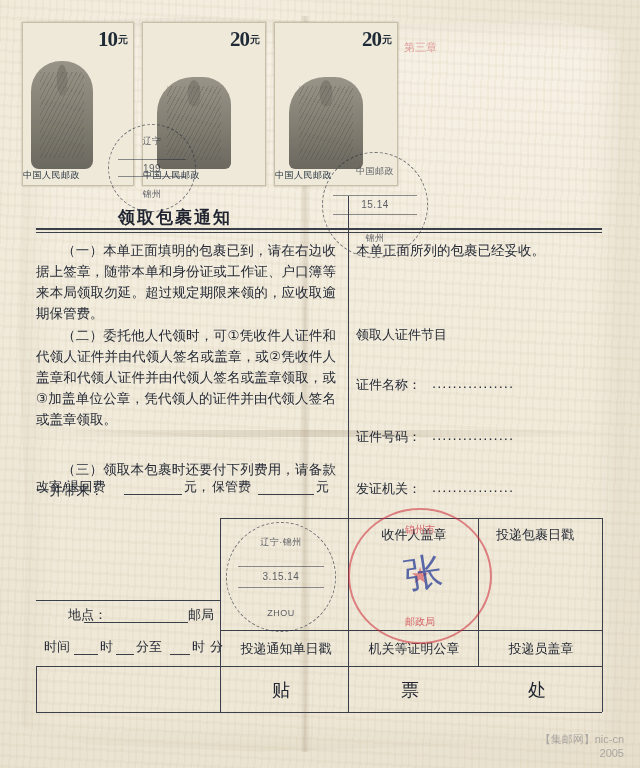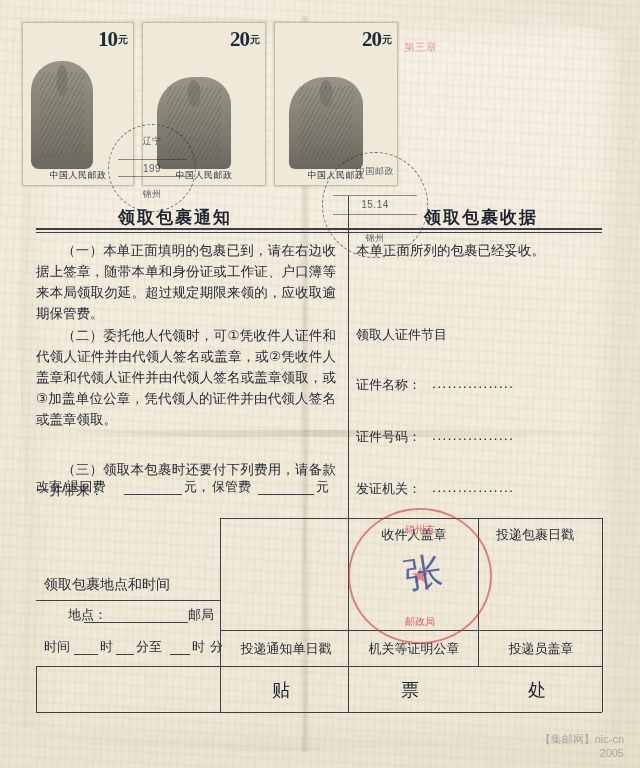--- a/index.html
+++ b/index.html
@@ -58,21 +58,21 @@
     font-family: "Liberation Serif", serif;
     font-weight: bold;
     color: #1e2a36;
     letter-spacing: -1px;
   }
   .stamp .denom .num { font-size: 21px; }
   .stamp .denom .yuan { font-size: 10px; vertical-align: 3px; margin-left: 1px; }
   .stamp .country {
     position: absolute;
     bottom: 3px; left: 0; right: 0;
-    text-align: center;
+    text-align: left;
     font-family: Liberation Serif, serif;
     font-size: 9px;
     color: #22303c;
     letter-spacing: 0.5px;
   }
   .figure {
     position: absolute;
     left: 8px; bottom: 16px;
     width: 62px; height: 108px;
     background:
@@ -251,21 +251,20 @@
     <div class="bar b1"></div>
     <div class="bar b2"></div>
     <div class="pm-top">中国邮政</div>
     <div class="pm-mid">15.14</div>
     <div class="pm-bot">锦州</div>
   </div>
 
   <div class="redtext" style="left:404px; top:40px; width:170px; line-height:16px;">第三章</div>
 
   <div class="hdr cn" style="left:118px; top:206px;">领取包裹通知</div>
-  <div class="hdr cn" style="left:424px; top:206px;">领取包裹收据</div>
 
   <div class="line" style="left:36px; top:228px; width:566px; height:1.5px;"></div>
   <div class="line" style="left:36px; top:232px; width:566px;"></div>
 
   <div class="vline" style="left:348px; top:196px; height:470px;"></div>
 
   <div class="para cn" style="left:36px; top:240px; width:300px; text-indent:26px;">（一）本单正面填明的包裹已到，请在右边收据上签章，随带本单和身份证或工作证、户口簿等来本局领取勿延。超过规定期限来领的，应收取逾期保管费。</div>
 
   <div class="para cn" style="left:36px; top:325px; width:300px; text-indent:26px;">（二）委托他人代领时，可①凭收件人证件和代领人证件并由代领人签名或盖章，或②凭收件人盖章和代领人证件并由代领人签名或盖章领取，或③加盖单位公章，凭代领人的证件并由代领人签名或盖章领取。</div>
 
@@ -294,21 +293,20 @@
   <div class="line" style="left:220px; top:518px; width:382px;"></div>
   <div class="line" style="left:36px;  top:666px; width:566px;"></div>
   <div class="line" style="left:36px;  top:712px; width:566px;"></div>
   <div class="vline" style="left:220px; top:518px; height:194px;"></div>
   <div class="vline" style="left:348px; top:518px; height:194px;"></div>
   <div class="vline" style="left:478px; top:518px; height:148px;"></div>
   <div class="vline" style="left:602px; top:518px; height:194px;"></div>
   <div class="vline" style="left:36px;  top:666px; height:46px;"></div>
   <div class="line" style="left:220px; top:630px; width:382px;"></div>
 
-  <div class="fld cn" style="left:44px; top:576px; font-size:14px;">领取包裹地点和时间</div>
   <div class="line" style="left:36px; top:600px; width:184px;"></div>
 
   <div class="fld cn" style="left:44px; top:606px;margin-left:24px;">地点：</div>
   <div class="line" style="left:84px; top:622px; width:104px;"></div>
   <div class="fld cn" style="left:188px; top:606px;">邮局</div>
 
   <div class="fld cn" style="left:44px; top:638px;">时间</div>
   <div class="line" style="left:74px; top:654px; width:24px;"></div>
   <div class="fld cn" style="left:100px; top:638px;">时</div>
   <div class="line" style="left:116px; top:654px; width:18px;"></div>
@@ -321,20 +319,27 @@
   <div class="fld cn" style="left:352px; top:640px; width:124px; text-align:center;">机关等证明公章</div>
   <div class="fld cn" style="left:482px; top:640px; width:118px; text-align:center;">投递员盖章</div>
 
   <div class="fld cn" style="left:352px; top:526px; width:124px; text-align:center;">收件人盖章</div>
   <div class="fld cn" style="left:476px; top:526px; width:118px; text-align:center;">投递包裹日戳</div>
 
   <div class="bigcell" style="left:220px; top:678px; width:128px;">贴</div>
   <div class="bigcell" style="left:348px; top:678px; width:130px;">票</div>
   <div class="bigcell" style="left:478px; top:678px; width:124px;">处</div>
 
+  <div class="postmark" style="left:226px; top:522px; width:108px; height:108px;">
+    <div class="bar b1"></div>
+    <div class="bar b2"></div>
+    <div class="pm-top">辽宁·锦州</div>
+    <div class="pm-mid">3.15.14</div>
+    <div class="pm-bot">ZHOU</div>
+  </div>
 
 
   <div class="chop" style="left:348px; top:508px; width:132px; height:132px;padding-left:8px;">
     <div class="ring-text">锦州市</div>
     <div class="star">★</div>
     <div class="ring-text bot">邮政局</div>
   </div>
   <div class="scribble" style="left:404px; top:548px;">张</div>
 
   <div class="watermark">

